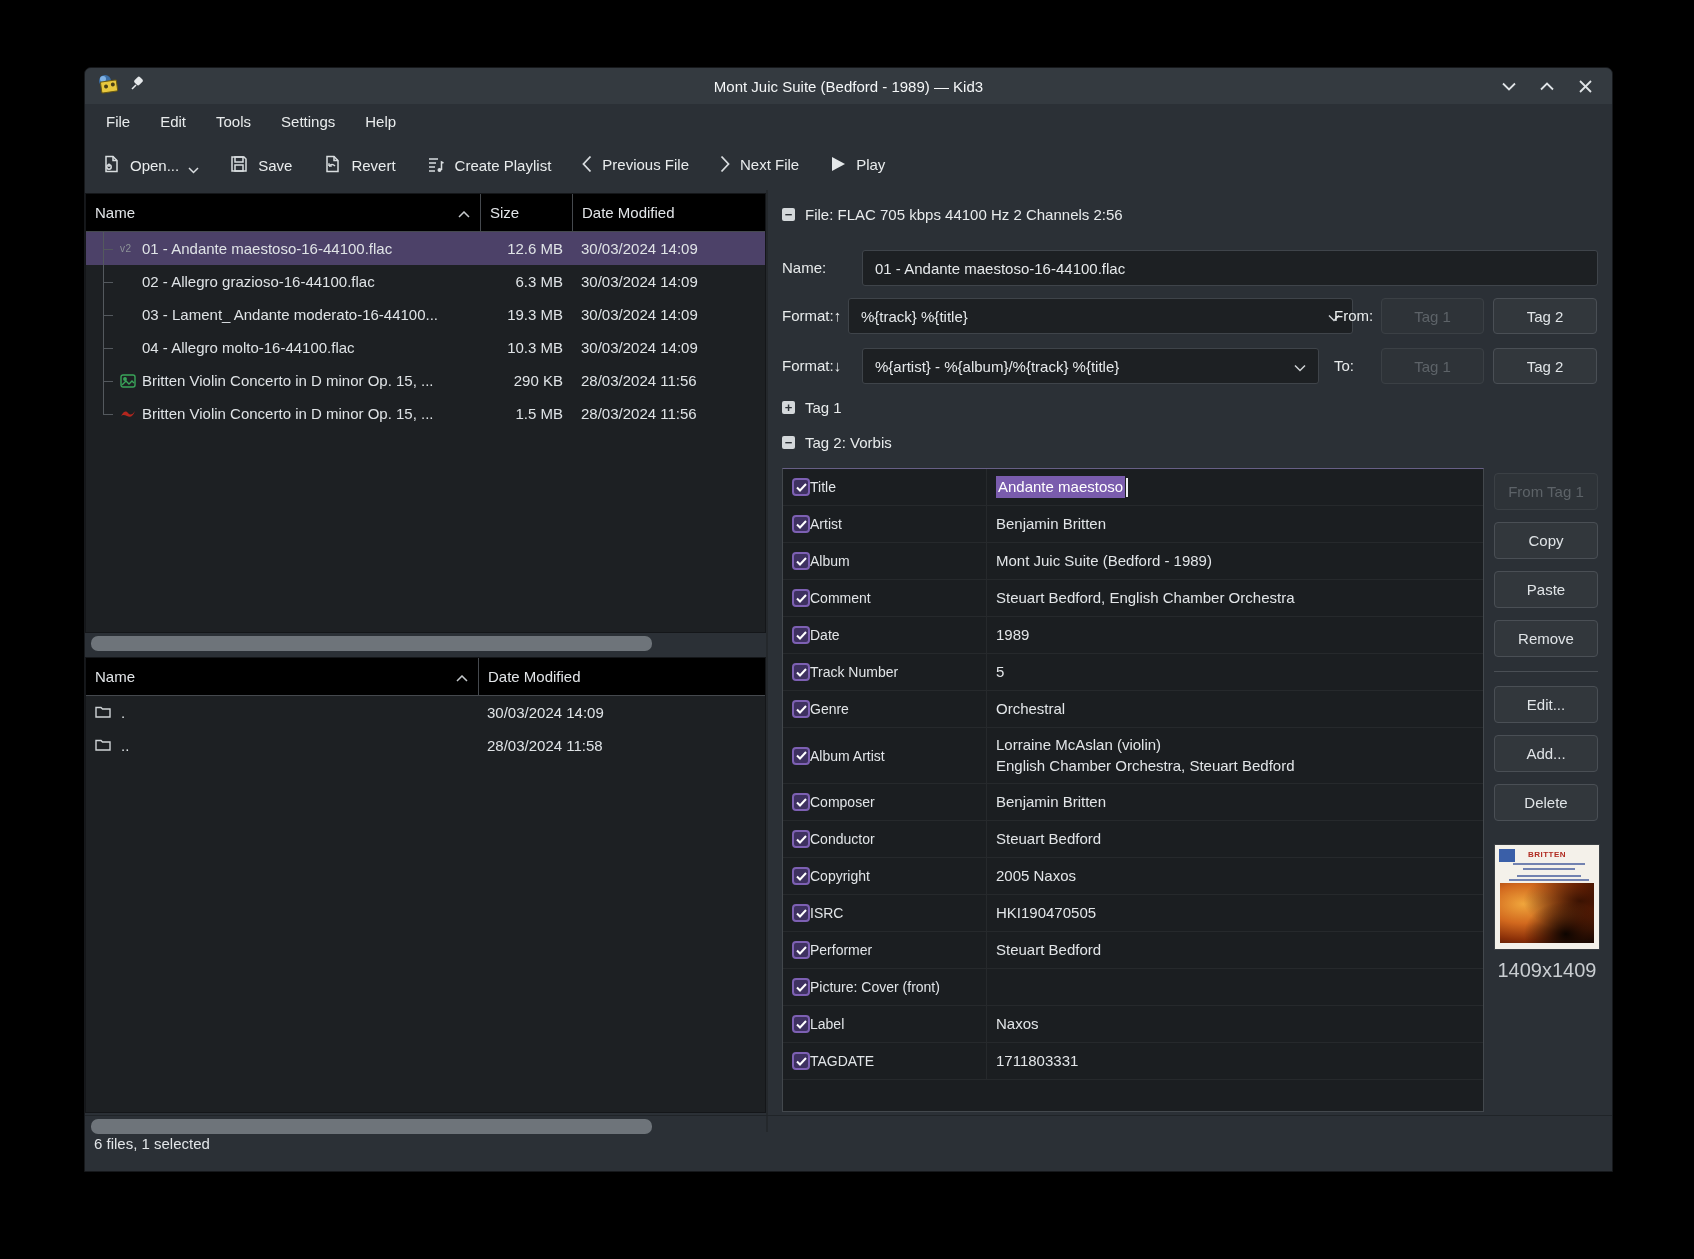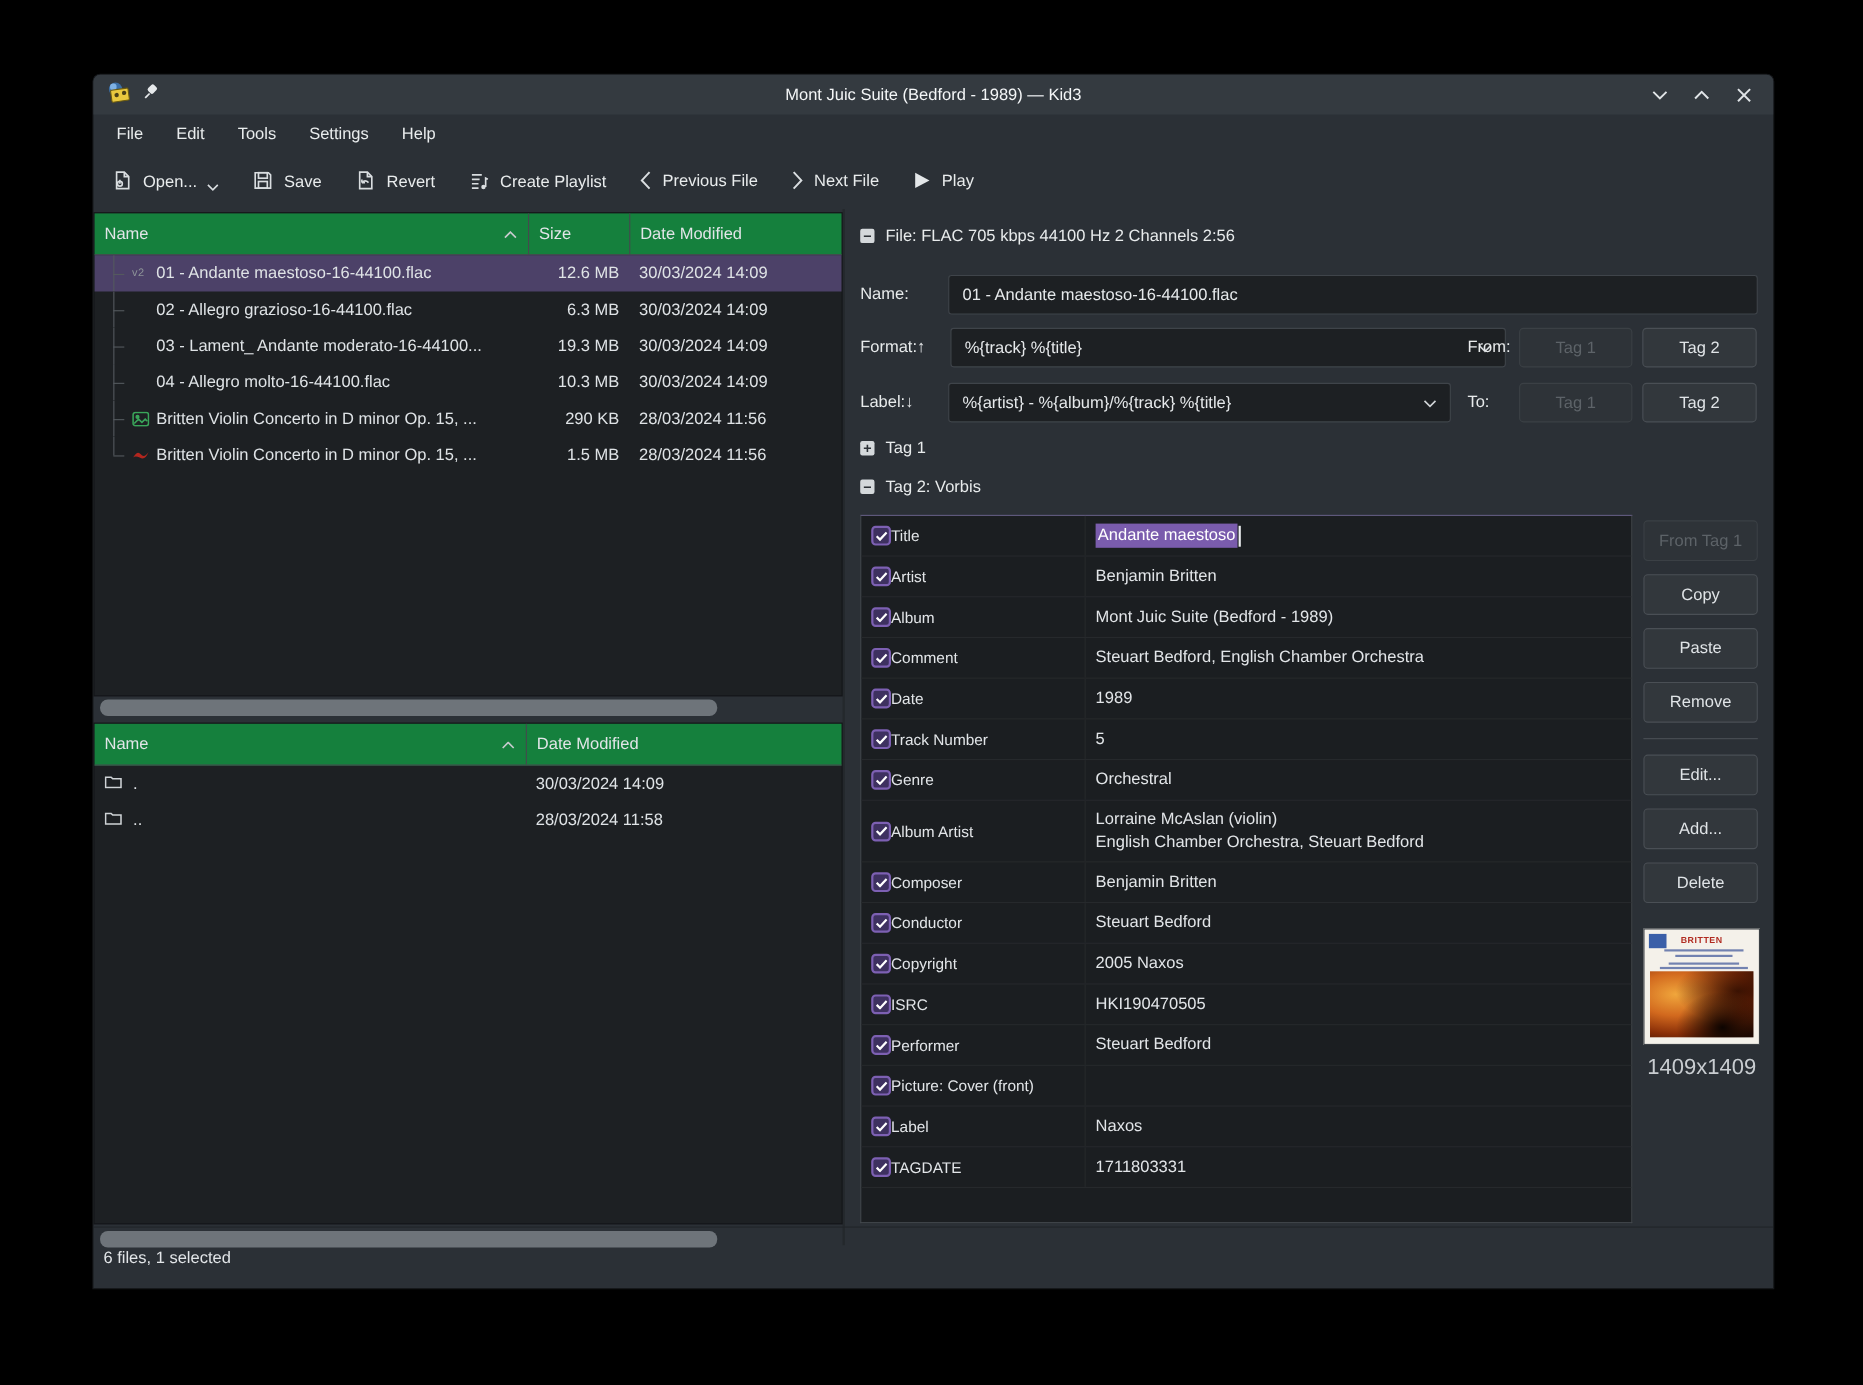--- a/index.html
+++ b/index.html
@@ -26,21 +26,21 @@
   
   .content{position:absolute;left:0;top:122px;right:0;bottom:39px;display:flex;}
   .left{width:681px;position:relative;flex:none;}
   .splitter{width:2px;background:#24282c;flex:none;}
   .right{flex:1;position:relative;}
 
   
   .view{position:absolute;left:0;width:681px;background:#1d2023;border:1px solid #141619;box-sizing:border-box;}
   .file-view{top:3px;height:440px;}
   .dir-view{top:467px;height:456px;}
-  .list-header{height:37px;background:#15803d;display:flex;align-items:stretch;
+  .list-header{height:37px;background:#000000;display:flex;align-items:stretch;
                border-bottom:1px solid #45494e;font-size:15px;color:#e2e5e8;}
   .hcell{display:flex;align-items:center;padding-left:9px;box-sizing:border-box;position:relative;}
   .hcell + .hcell{border-left:1px solid #45494e;}
   .sort{margin-left:auto;margin-right:10px;}
   .fh-name{width:394px;} .fh-size{width:92px;} .fh-date{flex:1;}
   .dh-name{width:392px;} .dh-date{flex:1;}
 
   .frow{height:33px;display:flex;align-items:center;font-size:15px;color:#dfe3e6;}
   .frow.selected{background:#4c4168;}
   .cell-name{width:394px;display:flex;align-items:center;height:100%;box-sizing:border-box;overflow:hidden;white-space:nowrap;}
@@ -382,37 +382,37 @@
           <span class="toggle">−</span>
           <span>File: FLAC 705 kbps 44100 Hz 2 Channels 2:56</span>
         </div>
 
         <span class="r-lab" style="top:69px;">Name:</span>
         <div class="field row-name" style="left:94px;width:736px;">
           <span>01 - Andante maestoso-16-44100.flac</span>
         </div>
 
         <span class="r-lab" style="top:117px;">Format:↑</span>
-        <div class="field combo row-f1" style="left:96px;width:505px;">
+        <div class="field combo row-f1" style="left:80px;width:505px;">
           <span>%{track} %{title}</span>
           <span class="chev">
             <svg width="12" height="8" viewBox="0 0 12 8">
                 <polyline points="1,1.5 6,6.5 11,1.5" fill="none" stroke="#cfd3d6" stroke-width="1.5"></polyline>
               </svg>
           </span>
         </div>
         <span class="r-lab" style="left:566px;top:117px;">From:</span>
         <div class="btn disabled" style="position:absolute;left:613px;top:108px;width:103px;height:36px;">
             <span>Tag 1</span>
           </div>
         <div class="btn" style="position:absolute;left:725px;top:108px;width:104px;height:36px;">
             <span>Tag 2</span>
           </div>
 
-        <span class="r-lab" style="top:167px;">Label:↓</span>
+        <span class="r-lab" style="top:167px;">Format:↓</span>
         <div class="field combo row-f2" style="left:94px;width:457px;">
           <span>%{artist} - %{album}/%{track} %{title}</span>
           <span class="chev">
             <svg width="12" height="8" viewBox="0 0 12 8">
                 <polyline points="1,1.5 6,6.5 11,1.5" fill="none" stroke="#cfd3d6" stroke-width="1.5"></polyline>
               </svg>
           </span>
         </div>
         <span class="r-lab" style="left:566px;top:167px;">To:</span>
         <div class="btn disabled" style="position:absolute;left:613px;top:158px;width:103px;height:36px;">

